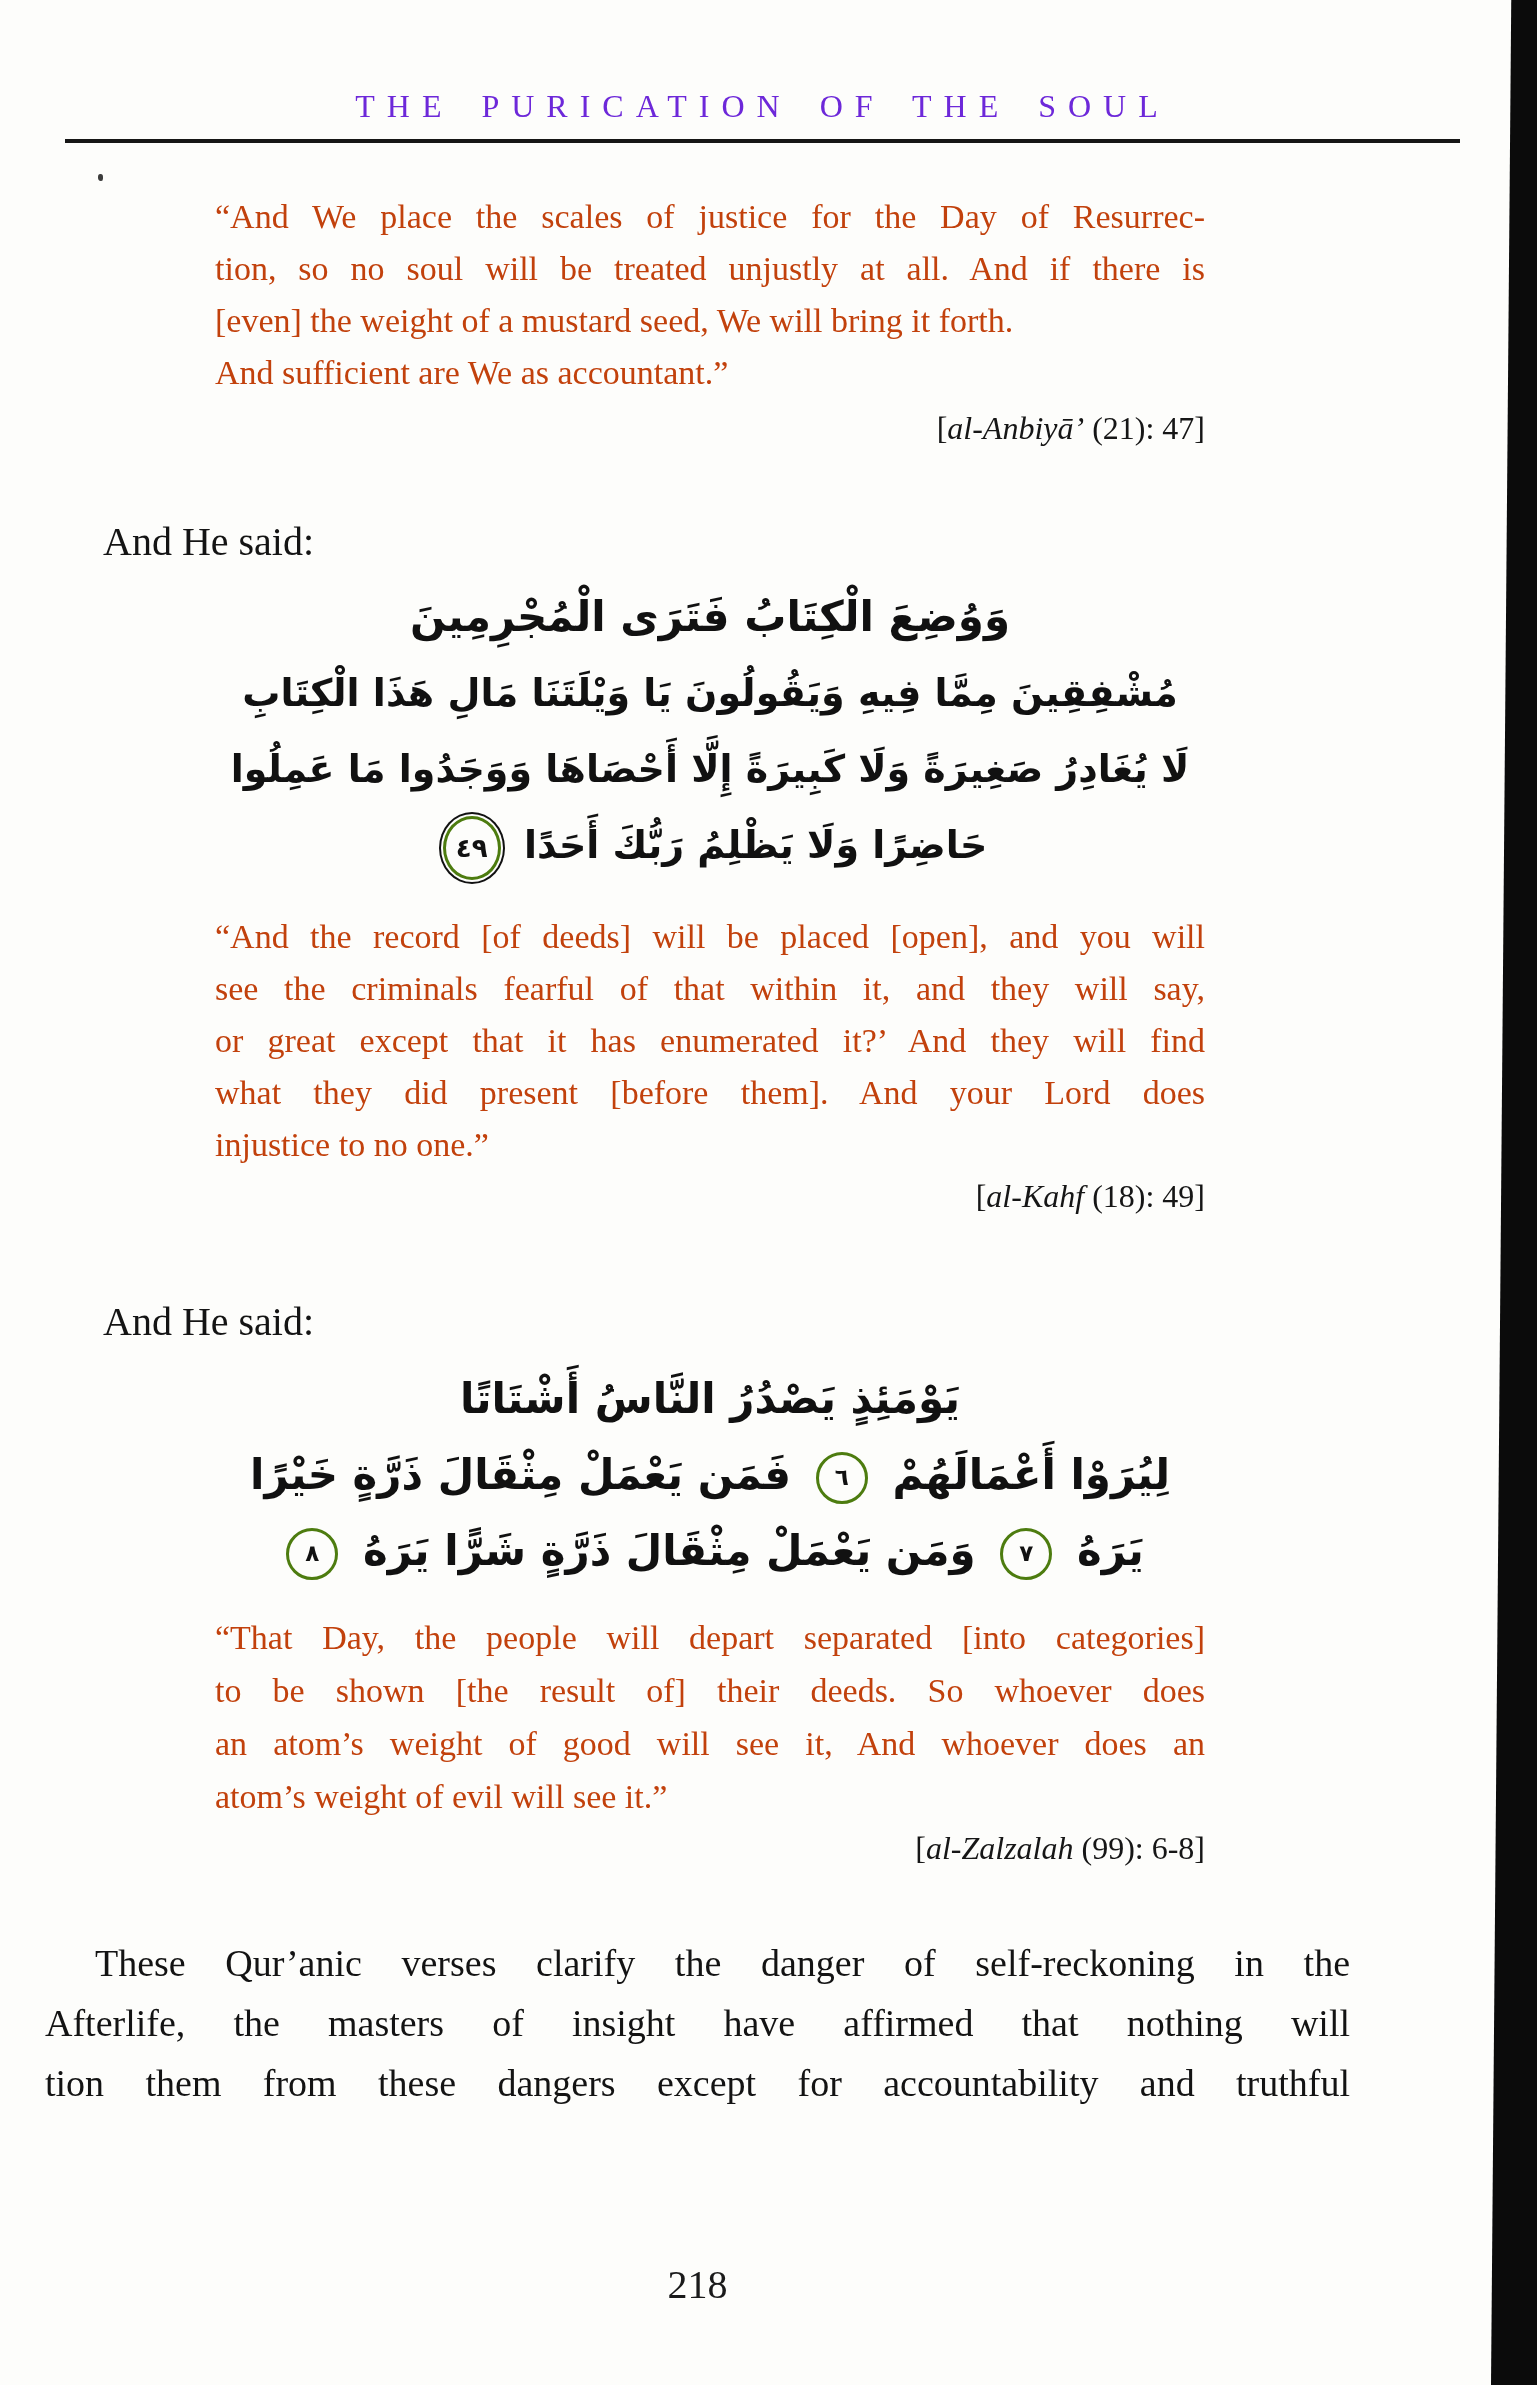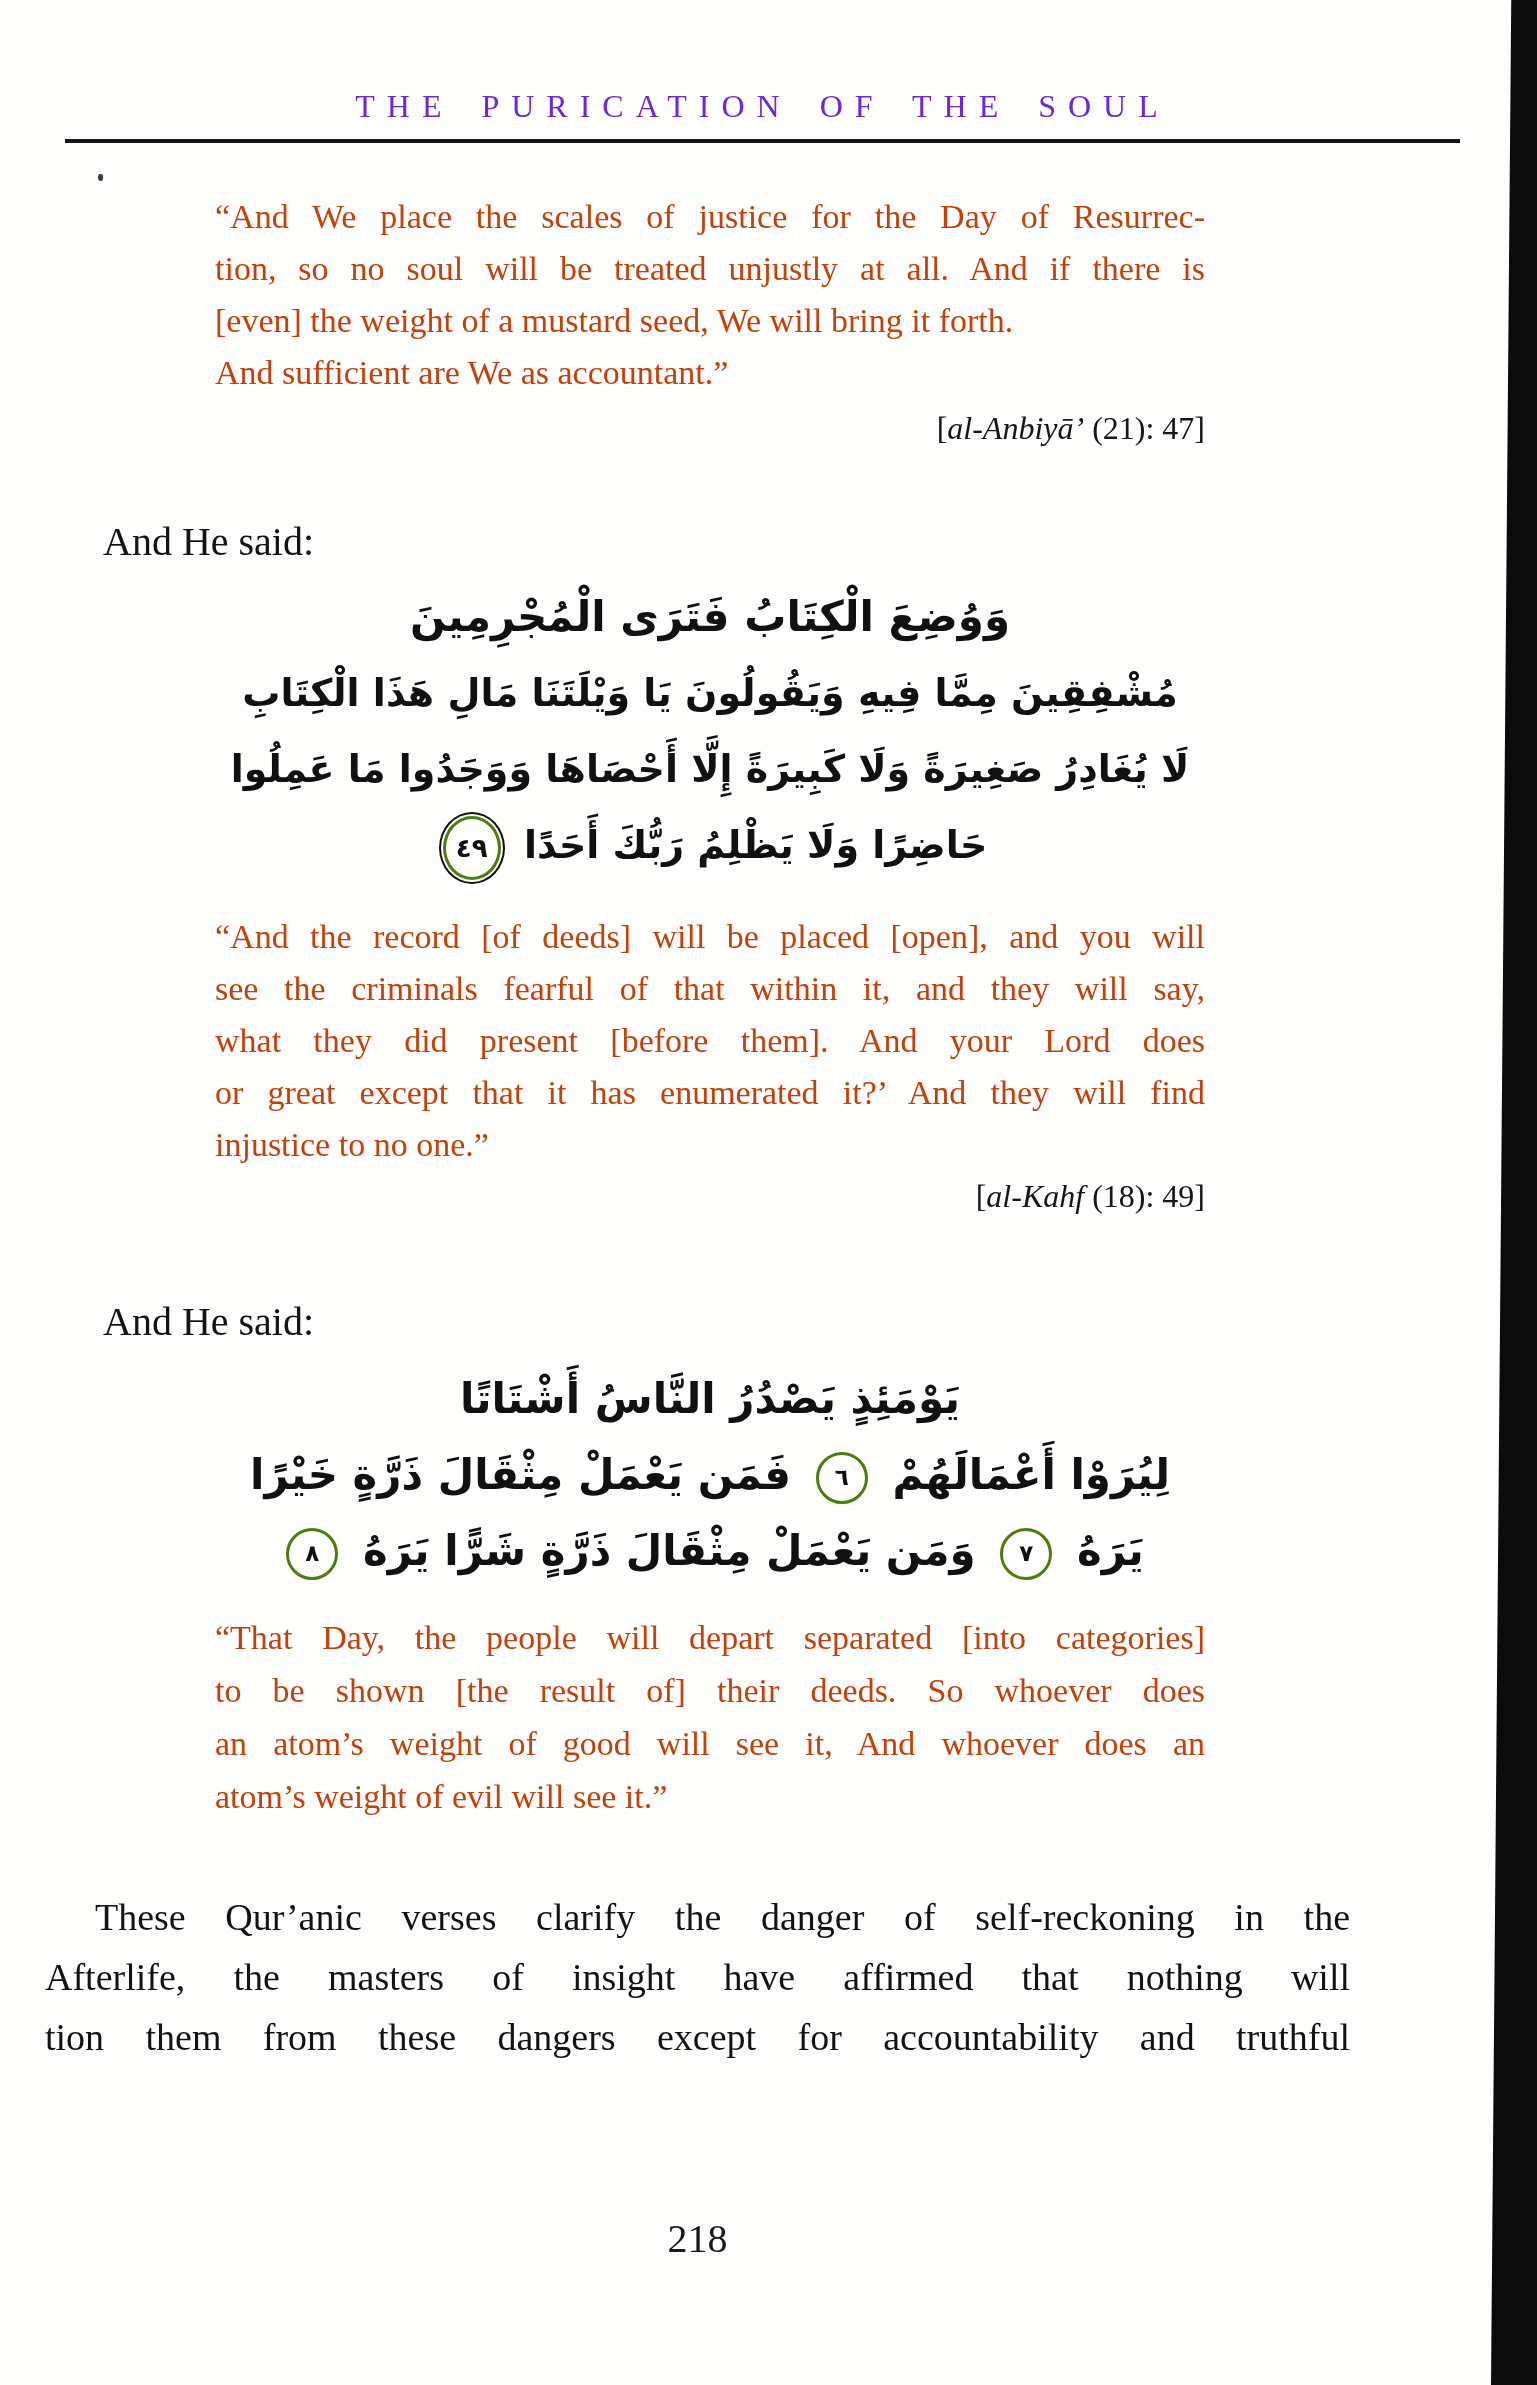--- a/index.html
+++ b/index.html
@@ -164,22 +164,22 @@
       <div class="ar-line ar-s42" dir="rtl">لَا يُغَادِرُ صَغِيرَةً وَلَا كَبِيرَةً إِلَّا أَحْصَاهَا وَوَجَدُوا مَا عَمِلُوا</div>
       <div class="ar-line ar-s42" dir="rtl">
         <span>حَاضِرًا وَلَا يَظْلِمُ رَبُّكَ أَحَدًا</span>
         <span class="ayah ayah-big">٤٩</span>
       </div>
     </div>
 
     <div class="quote q2">
       <div class="q-line">“And the record [of deeds] will be placed [open], and you will</div>
       <div class="q-line">see the criminals fearful of that within it, and they will say,</div>
+      <div class="q-line">or great except that it has enumerated it?’ And they will find</div>
       <div class="q-line">what they did present [before them]. And your Lord does</div>
-      <div class="q-line">or great except that it has enumerated it?’ And they will find</div>
       <div class="q-line last">injustice to no one.”</div>
     </div>
     <div class="citation cit-tight">
       <span>[</span><span class="it">al-Kahf</span><span> (18): 49]</span>
     </div>
 
     <div class="said said2">And He said:</div>
 
     <div class="arabic arabic2">
       <div class="ar-line ar-s44" dir="rtl">يَوْمَئِذٍ يَصْدُرُ النَّاسُ أَشْتَاتًا</div>
@@ -195,20 +195,23 @@
         <span class="ayah">٨</span>
       </div>
     </div>
 
     <div class="quote q3">
       <div class="q-line">“That Day, the people will depart separated [into categories]</div>
       <div class="q-line">to be shown [the result of] their deeds. So whoever does</div>
       <div class="q-line">an atom’s weight of good will see it, And whoever does an</div>
       <div class="q-line last">atom’s weight of evil will see it.”</div>
     </div>
+    <div class="citation cit-tight">
+      <span>[</span><span class="it">al-Zalzalah</span><span> (99): 6-8]</span>
+    </div>
 
     <div class="closing">
       <div class="p-line indent">These Qur’anic verses clarify the danger of self-reckoning in the</div>
       <div class="p-line">Afterlife, the masters of insight have affirmed that nothing will</div>
       <div class="p-line">tion them from these dangers except for accountability and truthful</div>
     </div>
 
     <div class="page-number">218</div>
   </div>
 

